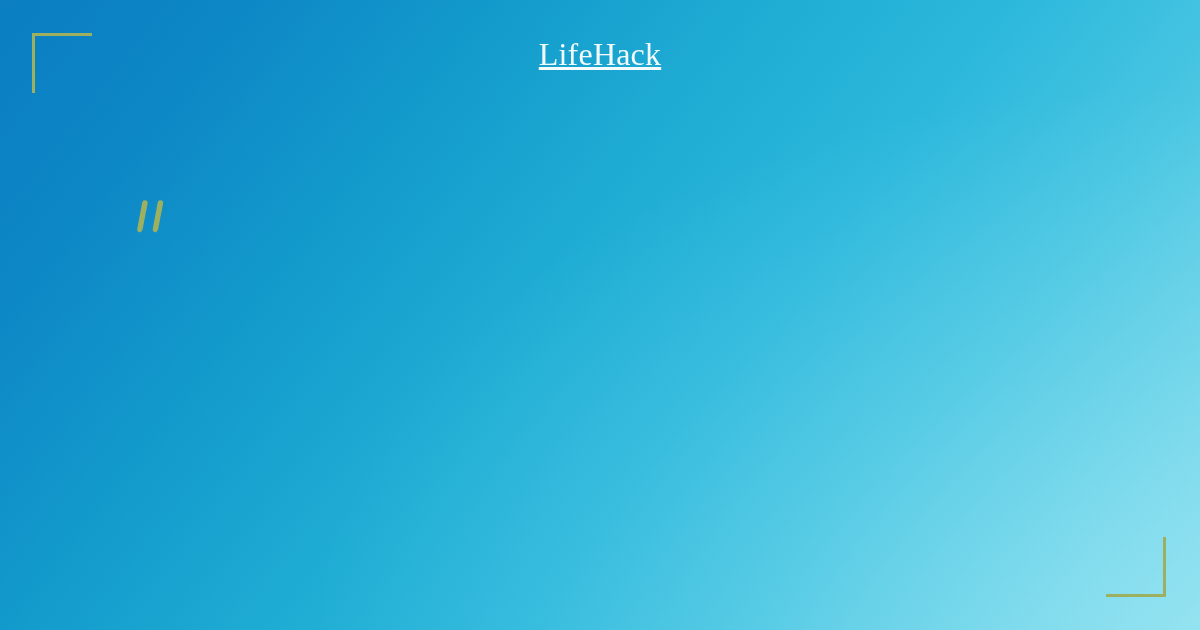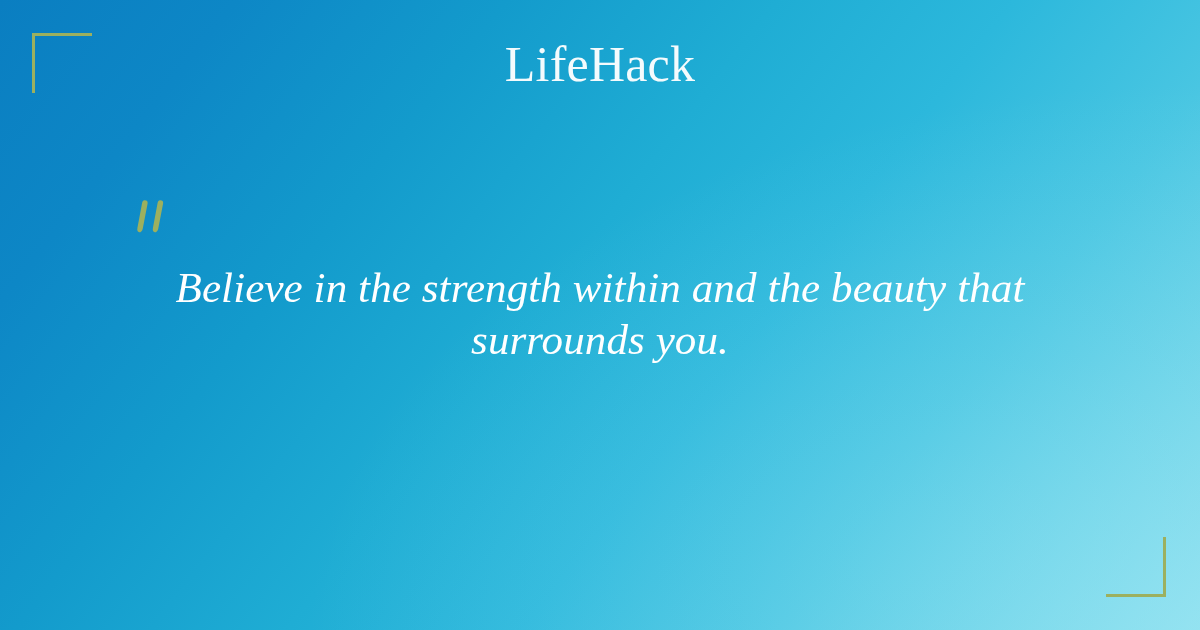--- a/index.html
+++ b/index.html
@@ -77,25 +77,26 @@
     position: absolute;
     top: 38px;
     left: 0;
     width: 100%;
     text-align: center;
     z-index: 4;
   }
   .brand-wordmark {
     display: inline-block;
     font-family: "Liberation Serif", "DejaVu Serif", serif;
-    font-size: 50px;
+    font-size: 32px;
     font-weight: 400;
     line-height: 1.05;
     color: #f4fbfd;
     letter-spacing: 0.2px;
+    text-decoration: underline;
   }
 
   
   .quote-mark {
     position: absolute;
     left: 131px;
     top: 197px;
     width: 46px;
     height: 48px;
     z-index: 4;
@@ -140,17 +141,14 @@
     <span class="brand-wordmark">LifeHack</span>
   </div>
 
   <div class="quote-mark">
     <svg viewBox="0 0 46 48" xmlns="http://www.w3.org/2000/svg" aria-hidden="true">
       <path d="M13.4 3.2 C15.6 3.0 17.0 4.2 16.6 6.4 L11.8 31.4 C11.3 33.9 9.8 35.4 8.3 35.3 C6.7 35.2 5.9 33.6 6.4 31.1 L11.1 6.1 C11.5 4.1 12.3 3.3 13.4 3.2 Z" fill="#9cb05f"></path>
       <path d="M28.9 3.2 C31.1 3.0 32.5 4.2 32.1 6.4 L27.3 31.4 C26.8 33.9 25.3 35.4 23.8 35.3 C22.2 35.2 21.4 33.6 21.9 31.1 L26.6 6.1 C27.0 4.1 27.8 3.3 28.9 3.2 Z" fill="#9cb05f"></path>
     </svg>
   </div>
 
-  <div class="quote-block">
-    <div class="quote-text">Believe in the strength within and the beauty that surrounds you.</div>
-  </div>
 
 </div>
 
 </body></html>

